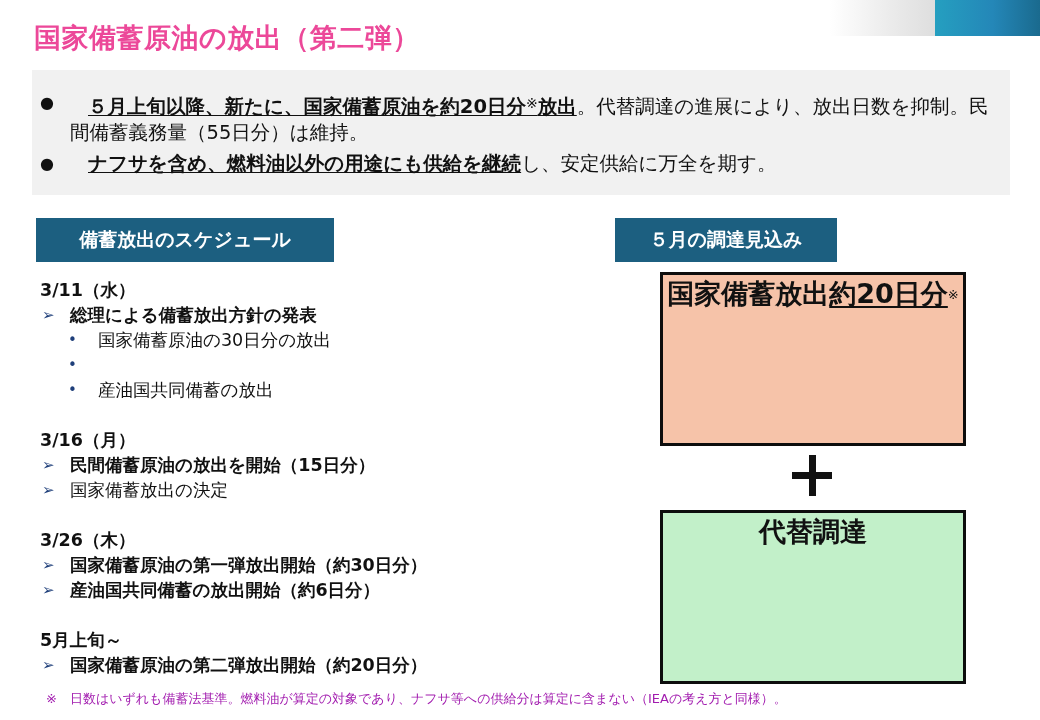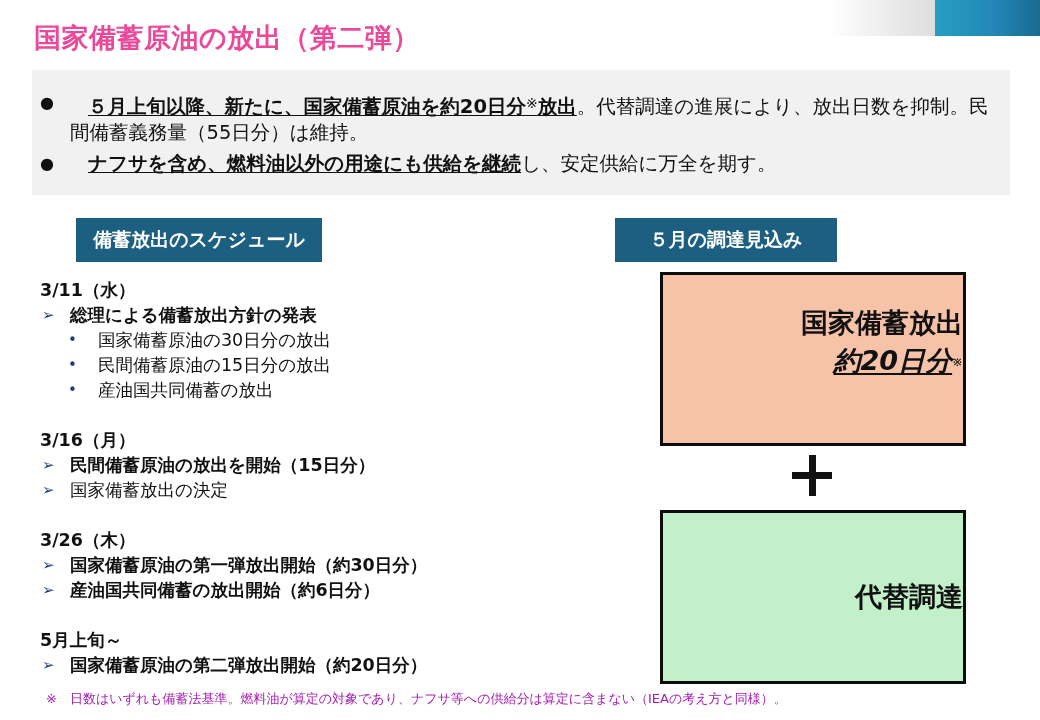--- a/index.html
+++ b/index.html
@@ -17,37 +17,37 @@
   .summary-item { position: absolute; left: 8px; font-size: 19.5px; line-height: 26px; color: #111; }
   .summary-item .bullet { position: absolute; left: 0; top: 0; width: 22px; font-size: 16px; }
   .summary-item .text { display: block; padding-left: 30px; }
   .summary-item.i1 { top: 20px; width: 960px; }
   .summary-item.i2 { top: 81px; width: 960px; }
   .b-u { font-weight: bold; text-decoration: underline; text-underline-offset: 2px; margin-left: 18px; }
   .sup-mark { font-size: 14px; vertical-align: 5px; font-weight: normal; }
 
   .section-header { position: absolute; background: #1c5f80; color: #fff; font-weight: bold; font-size: 19px;
     display: flex; align-items: center; justify-content: center; height: 44px; }
-  .sh-left { left: 36px; top: 218px; width: 246px; margin-left: 40px; }
+  .sh-left { left: 36px; top: 218px; width: 298px; }
   .sh-right { left: 615px; top: 218px; width: 222px; }
 
   .schedule { position: absolute; left: 40px; top: 278px; width: 560px; }
   .sched-date { font-size: 17.5px; font-weight: bold; line-height: 25px; height: 25px; }
   .sched-line { font-size: 17.5px; line-height: 25px; height: 25px; position: relative; padding-left: 30px; }
   .sched-line.bold { font-weight: bold; }
   .sched-line .arrow { position: absolute; left: 2px; top: 0; color: #1f3f7a; font-size: 15px; }
   .sched-sub { font-size: 17.5px; line-height: 25px; height: 25px; position: relative; padding-left: 58px; }
   .sched-sub .dot { position: absolute; left: 28px; top: 0; color: #1f3f7a; font-size: 15px; }
   .gap { height: 25px; }
 
-  .box { position: absolute; border: 3px solid #0d0d0d; display: flex; flex-direction: column; align-items: flex-end; justify-content: center; }
+  .box { position: absolute; border: 3px solid #0d0d0d; display: flex; flex-direction: row; align-items: flex-start; justify-content: center; }
   .box-orange { left: 660px; top: 272px; width: 306px; height: 174px; background: #f6c3a9; padding-bottom: 34px; }
   .box-green { left: 660px; top: 510px; width: 306px; height: 174px; background: #c2f0c9; }
   .box-title { font-size: 27px; font-weight: bold; line-height: 38px; color: #111; }
-  .box-sub { font-size: 27px; font-weight: bold; line-height: 38px; font-style: italic; }
+  .box-sub { font-size: 27px; font-weight: bold; line-height: 38px; }
   .box-sub .u { text-decoration: underline; text-underline-offset: 3px; }
   .box-sub .mark { font-size: 13px; vertical-align: 4px; font-weight: normal; }
 
   .plus { position: absolute; left: 790px; top: 452px; width: 48px; height: 48px; }
   .plus::before { content: ""; position: absolute; left: 2px; top: 20px; width: 40px; height: 7px; background: #111; }
   .plus::after { content: ""; position: absolute; left: 19px; top: 3px; width: 7px; height: 41px; background: #111; }
 
   .footnote { position: absolute; left: 46px; top: 690px; font-size: 13px; color: #a21caf; white-space: nowrap; }
 </style>
 </head>
@@ -70,21 +70,21 @@
 </div>
 
 <div class="section-header sh-left">備蓄放出のスケジュール</div>
 <div class="section-header sh-right">５月の調達見込み</div>
 
 <div class="schedule">
   <div>
     <div class="sched-date">3/11（水）</div>
     <div class="sched-line bold"><span class="arrow">➢</span><span>総理による備蓄放出方針の発表</span></div>
     <div class="sched-sub"><span class="dot">•</span><span>国家備蓄原油の30日分の放出</span></div>
-    <div class="sched-sub"><span class="dot">•</span><span>民間備蓄原油の15日分の放出</span></div>
+    <div class="sched-sub"><span class="dot">•</span></div>
     <div class="sched-sub"><span class="dot">•</span><span>産油国共同備蓄の放出</span></div>
   </div>
   <div class="gap"></div>
   <div>
     <div class="sched-date">3/16（月）</div>
     <div class="sched-line bold"><span class="arrow">➢</span><span>民間備蓄原油の放出を開始（15日分）</span></div>
     <div class="sched-line"><span class="arrow">➢</span><span>国家備蓄放出の決定</span></div>
   </div>
   <div class="gap"></div>
   <div>

